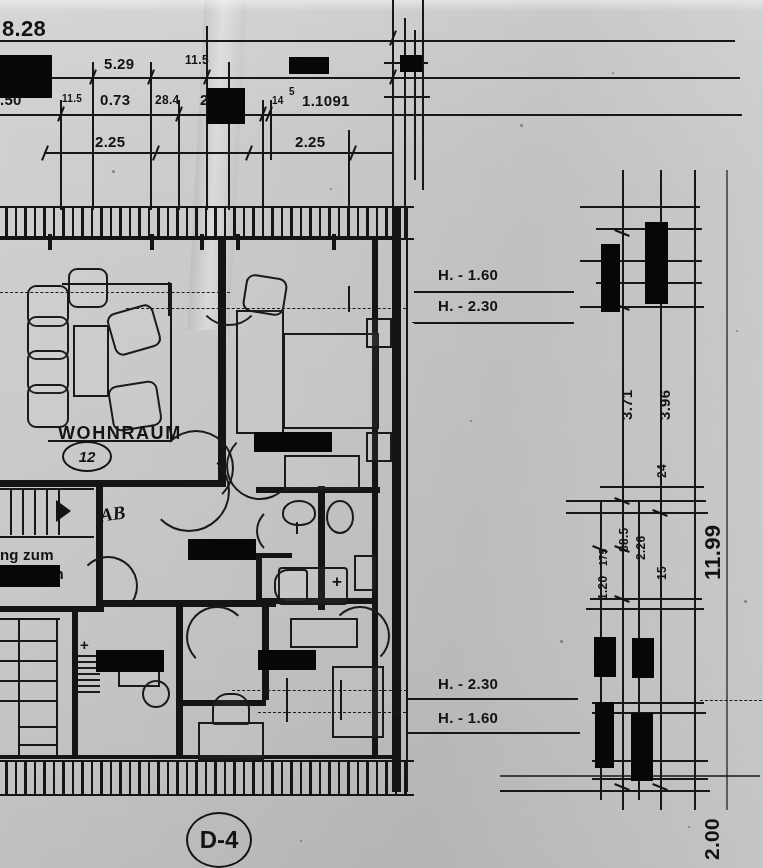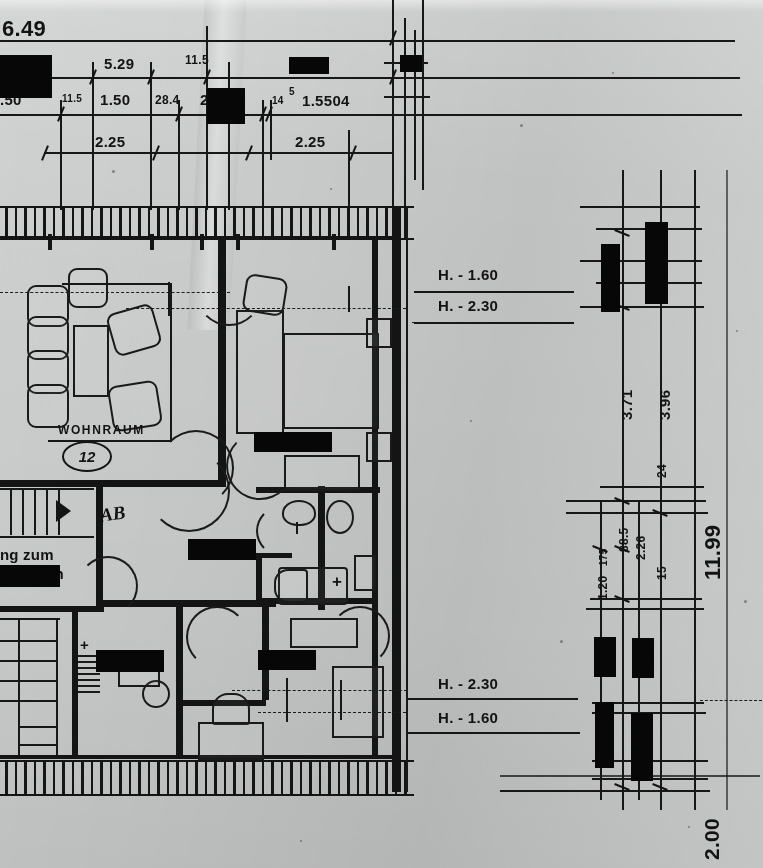--- a/index.html
+++ b/index.html
@@ -134,33 +134,33 @@
 
     <div class="ln h" style="left:54px;top:152px;width:16px;"></div>
     <div class="ln h" style="left:170px;top:152px;width:18px;"></div>
     <div class="ln h" style="left:255px;top:152px;width:18px;"></div>
     <div class="ln h" style="left:344px;top:152px;width:18px;"></div>
     <div class="ln h" style="left:384px;top:62px;width:44px;"></div>
     <div class="ln h" style="left:384px;top:96px;width:46px;"></div>
   </div>
 
   <div>
-    <div class="txt dim" style="left:2px;top:16px;font-size:22px;">6.49</div>
+    <div class="txt dim" style="left:2px;top:16px;font-size:22px;">8.28</div>
 
     <div class="txt dim" style="left:104px;top:55px;">5.29</div>
     <div class="txt dim-s" style="left:185px;top:53px;">11.5</div>
 
     <div class="txt dim" style="left:0px;top:91px;">.50</div>
     <div class="txt dim-xs" style="left:62px;top:93px;">11.5</div>
-    <div class="txt dim" style="left:100px;top:91px;">1.50</div>
+    <div class="txt dim" style="left:100px;top:91px;">0.73</div>
     <div class="txt dim-s" style="left:155px;top:93px;">28.4</div>
     <div class="txt dim" style="left:200px;top:91px;">2</div>
     <div class="txt dim-xs" style="left:272px;top:95px;">14</div>
     <div class="txt dim-xs" style="left:289px;top:86px;">5</div>
-    <div class="txt dim" style="left:302px;top:92px;">1.5504</div>
+    <div class="txt dim" style="left:302px;top:92px;">1.1091</div>
 
     <div class="txt dim" style="left:95px;top:133px;">2.25</div>
     <div class="txt dim" style="left:295px;top:133px;">2.25</div>
   </div>
 
   <div>
 
     <div class="hatchwall" style="left:-4px;top:206px;width:418px;height:30px;"></div>
 
     <div class="hatchwall" style="left:-4px;top:760px;width:418px;height:32px;"></div>
@@ -204,21 +204,21 @@
 
     <div class="furn" style="left:73px;top:325px;width:32px;height:68px;"></div>
 
     <div class="furn furn-r" style="left:110px;top:308px;width:44px;height:40px;transform:rotate(-16deg);"></div>
     <div class="furn furn-r" style="left:110px;top:383px;width:46px;height:42px;transform:rotate(-9deg);"></div>
 
     <div class="ln h" style="left:62px;top:283px;width:110px;"></div>
     <div class="ln v" style="left:170px;top:283px;height:158px;"></div>
     <div class="ln h" style="left:48px;top:440px;width:124px;"></div>
 
-    <div class="txt" style="left:58px;top:423px;font-size:12px;font-weight:700;letter-spacing:1.6px;">WOHNRAUM</div>
+    <div class="txt" style="left:58px;top:423px;font-size:18px;font-weight:700;letter-spacing:1.6px;">WOHNRAUM</div>
     <div class="label-oval" style="left:62px;top:441px;width:46px;height:27px;font-size:15px;font-style:italic;">
       <span>12</span>
     </div>
   </div>
 
   <div>
     <div class="furn" style="left:283px;top:333px;width:92px;height:92px;"></div>
     <div class="furn" style="left:284px;top:455px;width:72px;height:32px;"></div>
     <div class="furn" style="left:366px;top:318px;width:22px;height:26px;"></div>
     <div class="furn" style="left:366px;top:432px;width:22px;height:26px;"></div>
@@ -370,20 +370,23 @@
     <div class="txt rot" style="left:700px;top:860px;font-size:21px;font-weight:700;">2.00</div>
   </div>
 
   <div>
     <div class="txt" style="left:0;top:546px;font-size:15px;font-weight:700;letter-spacing:0.2px;">ng zum</div>
     <div class="txt" style="left:0;top:565px;font-size:15px;font-weight:700;letter-spacing:0.2px;">enboden</div>
   </div>
 
   <div class="handwrite" style="left:100px;top:503px;font-size:19px;transform:rotate(-8deg);">AB</div>
 
+  <div class="label-oval" style="left:186px;top:812px;width:62px;height:52px;font-size:24px;">
+    <span>D-4</span>
+  </div>
 
   <div>
     <div class="speck" style="left:112px;top:170px;width:3px;height:3px;"></div>
     <div class="speck" style="left:330px;top:188px;width:2px;height:2px;"></div>
     <div class="speck" style="left:520px;top:124px;width:3px;height:3px;"></div>
     <div class="speck" style="left:612px;top:72px;width:2px;height:2px;"></div>
     <div class="speck" style="left:470px;top:420px;width:2px;height:2px;"></div>
     <div class="speck" style="left:560px;top:640px;width:3px;height:3px;"></div>
     <div class="speck" style="left:736px;top:330px;width:2px;height:2px;"></div>
     <div class="speck" style="left:744px;top:600px;width:3px;height:3px;"></div>

